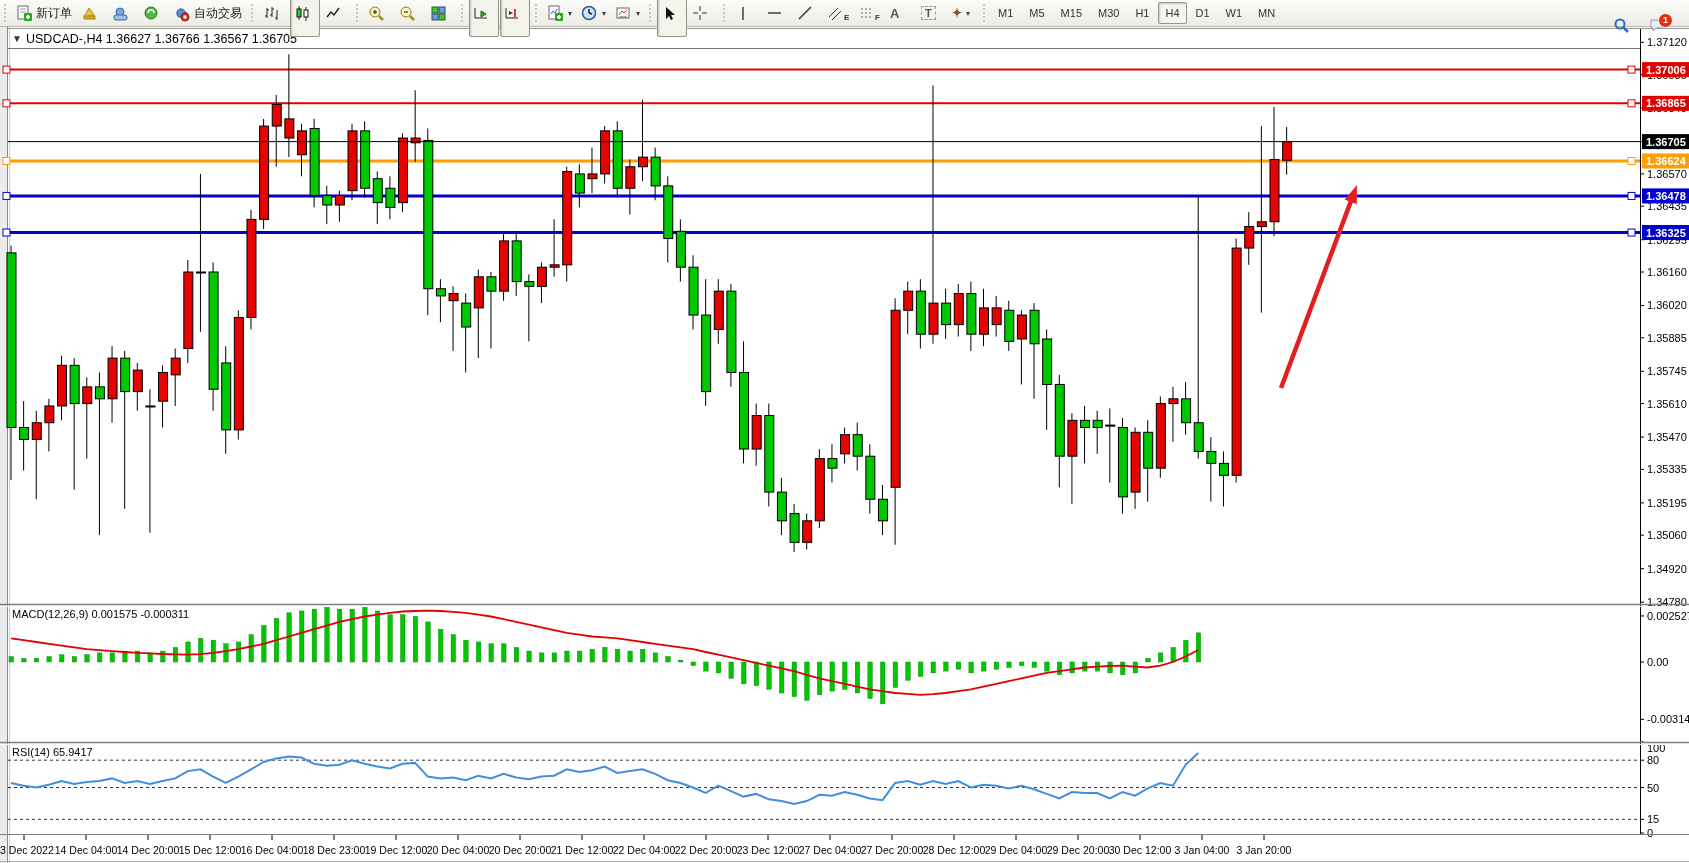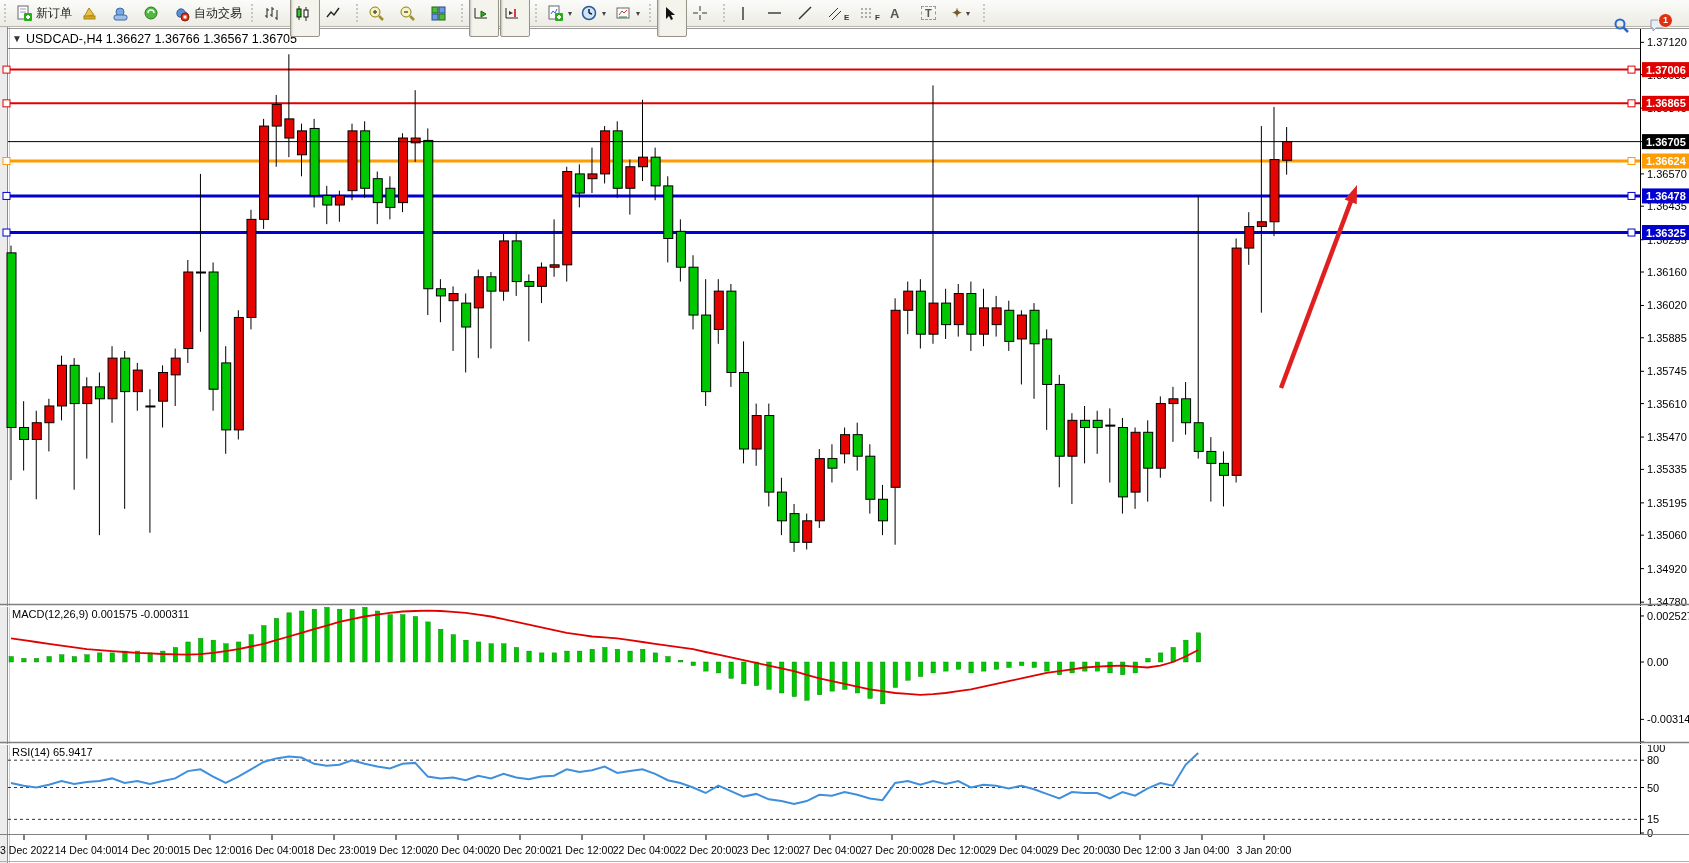--- a/index.html
+++ b/index.html
@@ -279,20 +279,31 @@
     <div class="tbtn">
       <span class="glyph" style="font-size:11px;color:#555;border:1px dashed #999;padding:0 3px;">T</span>
     </div>
     <div class="tbtn">
       <span class="glyph" style="color:#7a5a2a;">✦</span>
       <span class="caret">▾</span>
     </div>
 
     <div class="grip"></div>
 
+    <div id="tf-group" style="display:flex;gap:2px;">
+        <div class="tfbtn">M1</div>
+        <div class="tfbtn">M5</div>
+        <div class="tfbtn">M15</div>
+        <div class="tfbtn">M30</div>
+        <div class="tfbtn">H1</div>
+        <div class="tfbtn active">H4</div>
+        <div class="tfbtn">D1</div>
+        <div class="tfbtn">W1</div>
+        <div class="tfbtn">MN</div>
+      </div>
 
     <div class="right-icons">
       <div class="tbtn">
         <span class="ic">
           <svg width="17" height="17">
               <circle cx="7" cy="7" r="4.5" fill="none" stroke="#2a6ad0" stroke-width="2"></circle>
               <line x1="10.5" y1="10.5" x2="15" y2="15" stroke="#2a6ad0" stroke-width="2.5"></line>
             </svg>
         </span>
       </div>

